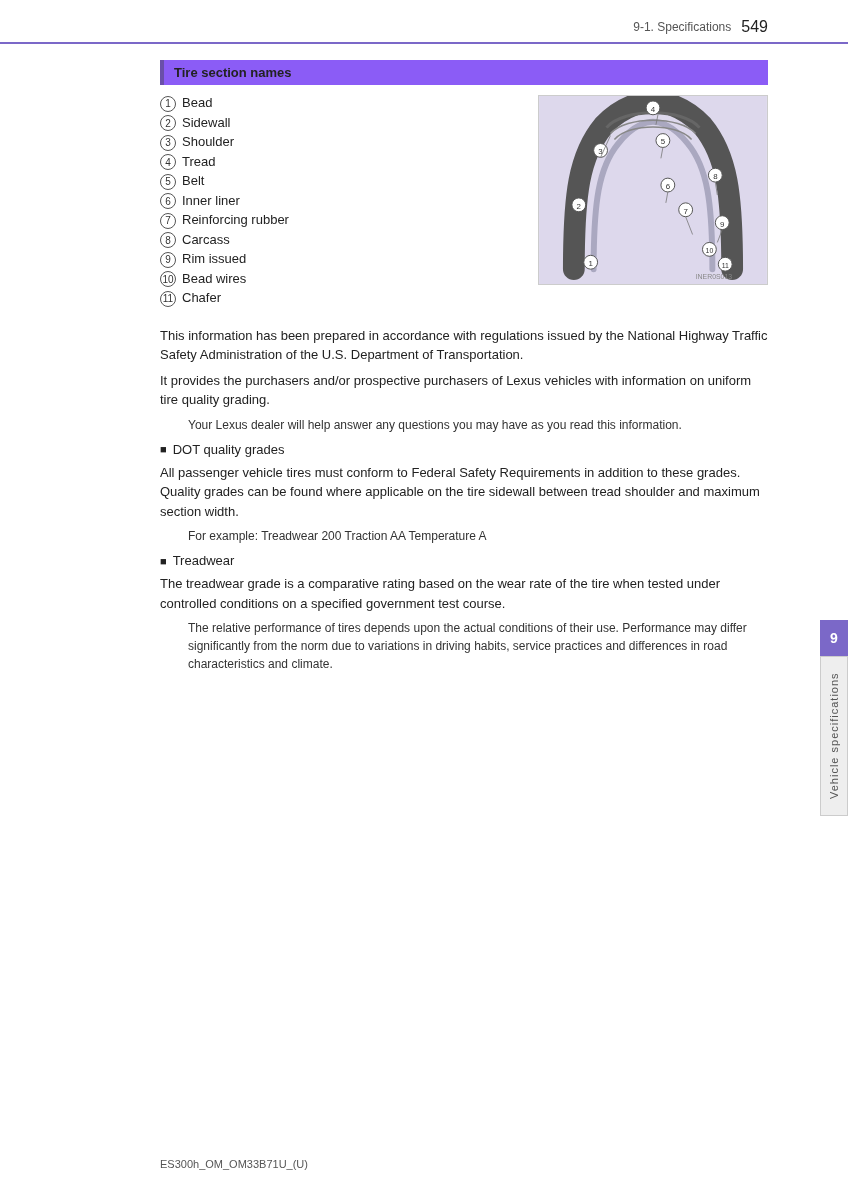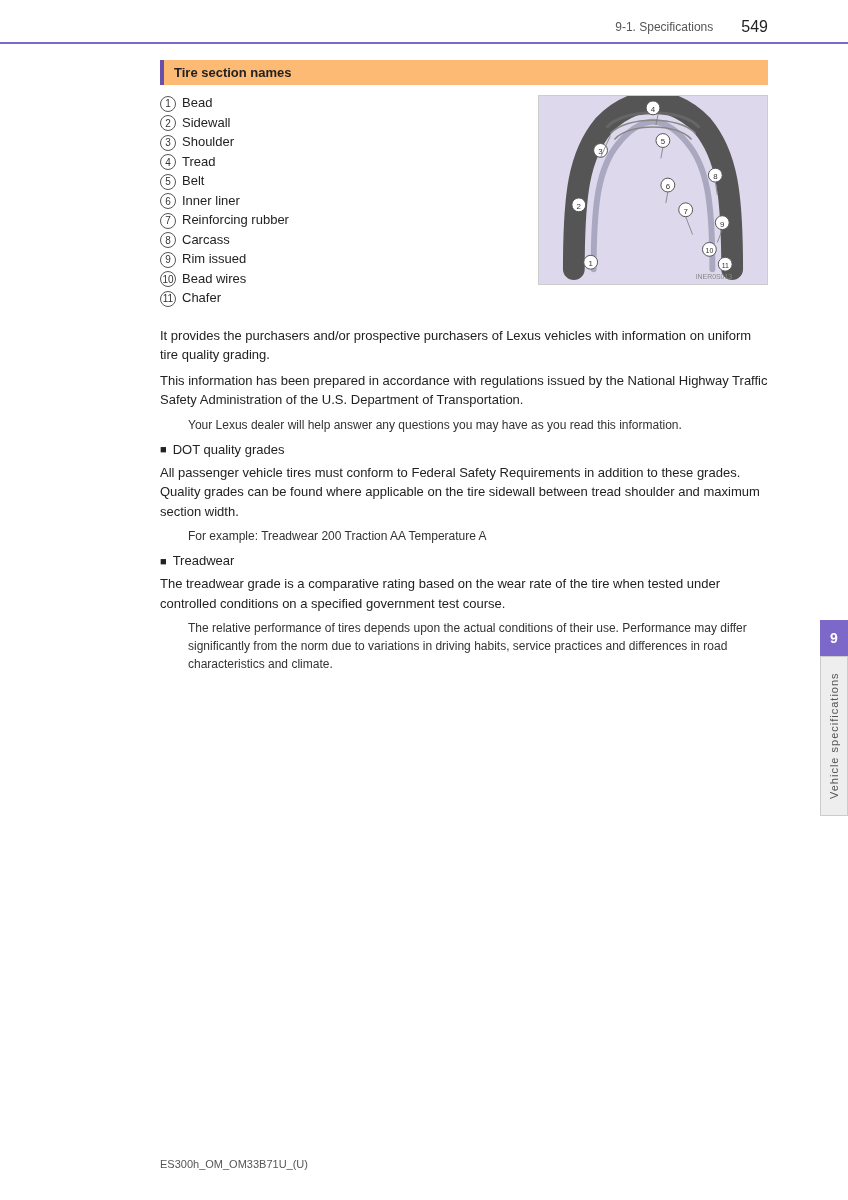--- a/index.html
+++ b/index.html
@@ -24,36 +24,36 @@
     .header-bar {
       display: flex;
       justify-content: flex-end;
       align-items: center;
       padding: 18px 80px 6px 160px;
       border-bottom: 2px solid #7b68c8;
     }
     .header-section-text {
       font-size: 12px;
       color: #555;
-      margin-right: 28px;
+      margin-right: 10px;
     }
     .header-page-num {
       font-size: 16px;
       font-weight: normal;
       color: #222;
     }
 
     
     .content-area {
       padding: 16px 80px 20px 160px;
     }
 
     
     .section-title-box {
-      background: #fdba74;
+      background: #8b5cf6;
       padding: 5px 10px;
       font-size: 13px;
       font-weight: bold;
       color: #222;
       margin-bottom: 10px;
       border-left: 4px solid #6a4faa;
     }
 
     
     .tire-section-layout {
@@ -306,22 +306,22 @@
           <line x1="178" y1="87" x2="180" y2="100" stroke="#777" stroke-width="0.8"></line>
           <line x1="185" y1="135" x2="180" y2="148" stroke="#777" stroke-width="0.8"></line>
 
           <text x="195" y="185" text-anchor="end" font-size="7" fill="#888">INER0S013</text>
         </svg>
       </div>
     </div>
 
     <div class="utqg-section">
 
+      <p class="body-text">This information has been prepared in accordance with regulations issued by the National Highway Traffic Safety Administration of the U.S. Department of Transportation.</p>
       <p class="body-text">It provides the purchasers and/or prospective purchasers of Lexus vehicles with information on uniform tire quality grading.</p>
-      <p class="body-text">This information has been prepared in accordance with regulations issued by the National Highway Traffic Safety Administration of the U.S. Department of Transportation.</p>
       <p class="indented-text">Your Lexus dealer will help answer any questions you may have as you read this information.</p>
 
       <div class="subsection-header">DOT quality grades</div>
 
       <p class="body-text">All passenger vehicle tires must conform to Federal Safety Requirements in addition to these grades. Quality grades can be found where applicable on the tire sidewall between tread shoulder and maximum section width.</p>
       <p class="indented-text">For example: Treadwear 200 Traction AA Temperature A</p>
 
       <div class="subsection-header">Treadwear</div>
 
       <p class="body-text">The treadwear grade is a comparative rating based on the wear rate of the tire when tested under controlled conditions on a specified government test course.</p>

